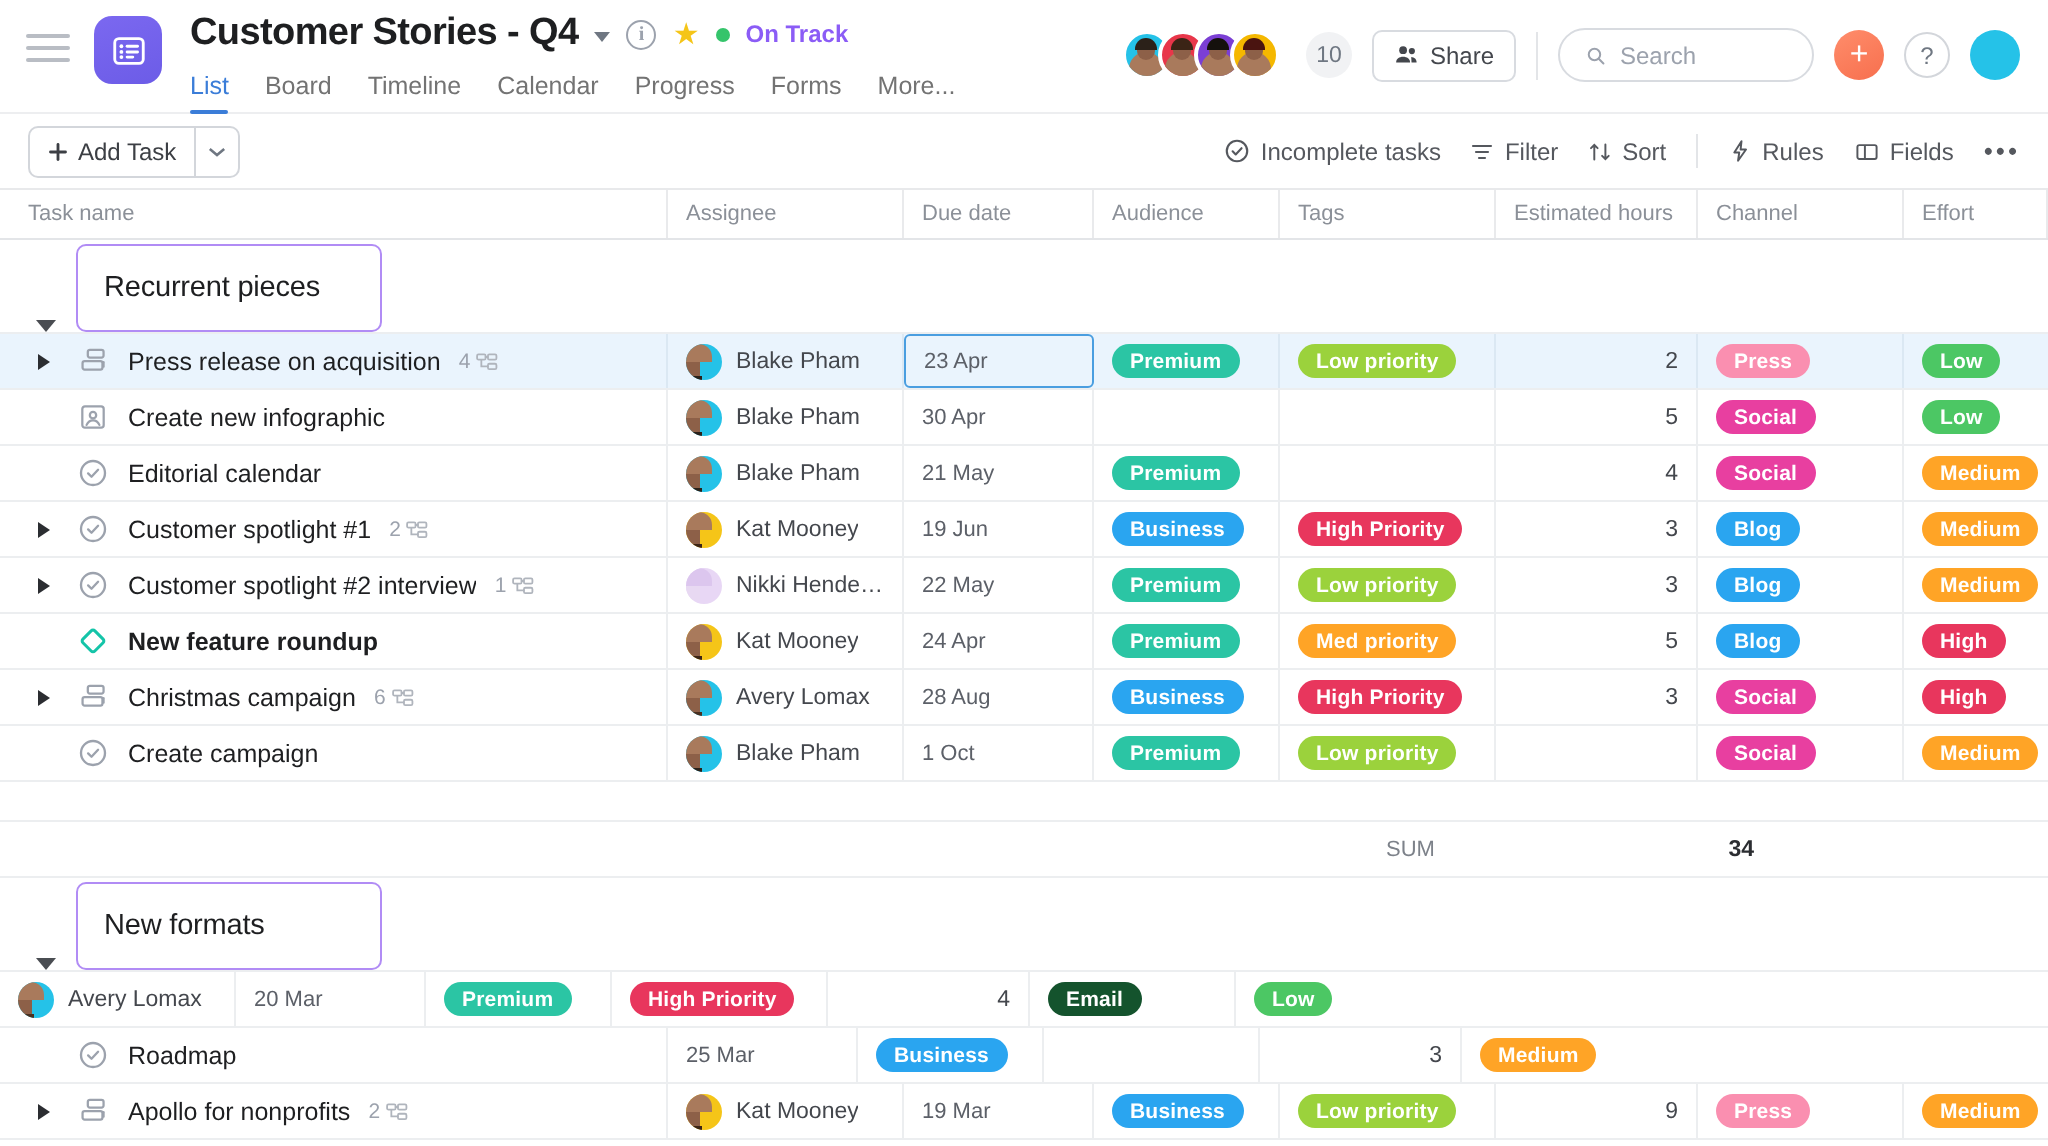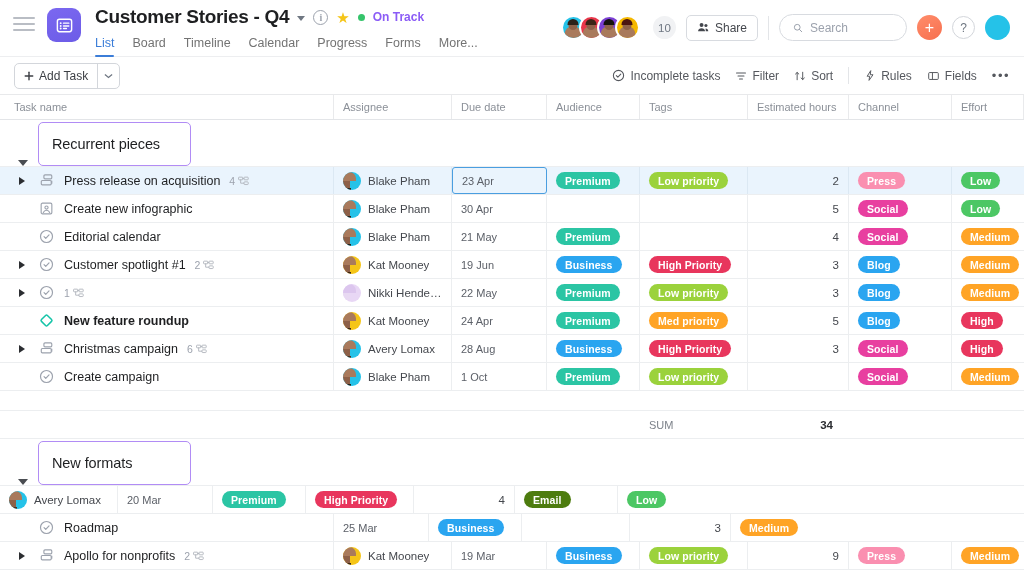--- a/index.html
+++ b/index.html
@@ -103,21 +103,21 @@
   .cell-av .head { width: 7px; height: 7px; top: 3px; }
   .cell-av .body { width: 13px; height: 9px; border-radius: 7px 7px 0 0; }
   .cell-av .hair { width: 8px; height: 4px; top: 1px; }
   .assignee-name { font-size: 11.5px; color: #44474d; white-space: nowrap; overflow: hidden; text-overflow: ellipsis; }
   .due-text { font-size: 11px; color: #5c6068; }
   .due-sel { border: 1.5px solid #4a9ee0 !important; border-radius: 3px; height: 100%; margin: 0; }
   .hours-val { font-size: 11.5px; color: #44474d; }
 
   .pill { display: inline-flex; align-items: center; border-radius: 10px; height: 17px; padding: 0 9px; font-size: 10.5px; font-weight: 700; color: #fff; white-space: nowrap; letter-spacing: 0.1px; }
 
-  .sum-row { display: flex; height: 28px; align-items: center; border-bottom: 1px solid #eceef0; }
+  .sum-row { display: flex; height: 28px; align-items: center; border-bottom: 1px solid #eceef0; padding-left: 44px; }
   .sum-pad { width: 640px; flex: 0 0 auto; }
   .sum-lbl { width: 101px; font-size: 11px; color: #7d828a; padding-left: 9px; flex: 0 0 auto; }
   .sum-val { width: 101px; font-size: 11.5px; font-weight: 700; color: #2b2d31; text-align: right; padding-right: 9px; flex: 0 0 auto; }
   .spacer-row { height: 20px; border-bottom: 1px solid #eceef0; }
 </style>
 </head>
 <body>
 
 <div class="topbar">
   <div class="hamburger">
@@ -459,20 +459,21 @@
         <div class="cell c-name">
           <div class="expander">
             <div class="exp-tri"></div>
           </div>
           <span class="t-icon">
             <svg width="15" height="15" viewBox="0 0 16 16" fill="none" stroke="#9ca2ad" stroke-width="1.25">
               <circle cx="8" cy="8" r="6.4"></circle>
               <path d="M5.4 8.2 7.2 10 10.7 6.3" stroke-linecap="round" stroke-linejoin="round"></path>
             </svg>
           </span>
+          <span class="t-name">Customer spotlight #2 interview</span>
           <span class="sub-count">
             <span class="n">1</span>
             <svg width="11" height="10" viewBox="0 0 14 12" fill="none" stroke="#b0b5bd" stroke-width="1.15">
               <rect x="0.7" y="1.1" width="5.4" height="3.4" rx="0.9"></rect>
               <rect x="7.6" y="1.1" width="5.4" height="3.4" rx="0.9"></rect>
               <rect x="7.6" y="7.1" width="5.4" height="3.4" rx="0.9"></rect>
               <path d="M3.4 4.6v4.2h4.1M6.1 2.8h1.4" stroke-linecap="round"></path>
             </svg>
           </span>
         </div>
@@ -654,21 +655,21 @@
         <div class="cell c-aud">
           <span class="pill" style="background:#2bc5a4">Premium</span>
         </div>
         <div class="cell c-tags">
           <span class="pill" style="background:#e8365d">High Priority</span>
         </div>
         <div class="cell c-hours">
           <span class="hours-val">4</span>
         </div>
         <div class="cell c-chan">
-          <span class="pill" style="background:#4d7c0f">Email</span>
+          <span class="pill" style="background:#14532d">Email</span>
         </div>
         <div class="cell c-eff">
           <span class="pill" style="background:#4cc764">Low</span>
         </div>
       </div>
       <div class="row">
         <div class="cell c-name">
           <div class="expander"></div>
           <span class="t-icon">
             <svg width="15" height="15" viewBox="0 0 16 16" fill="none" stroke="#9ca2ad" stroke-width="1.25">

